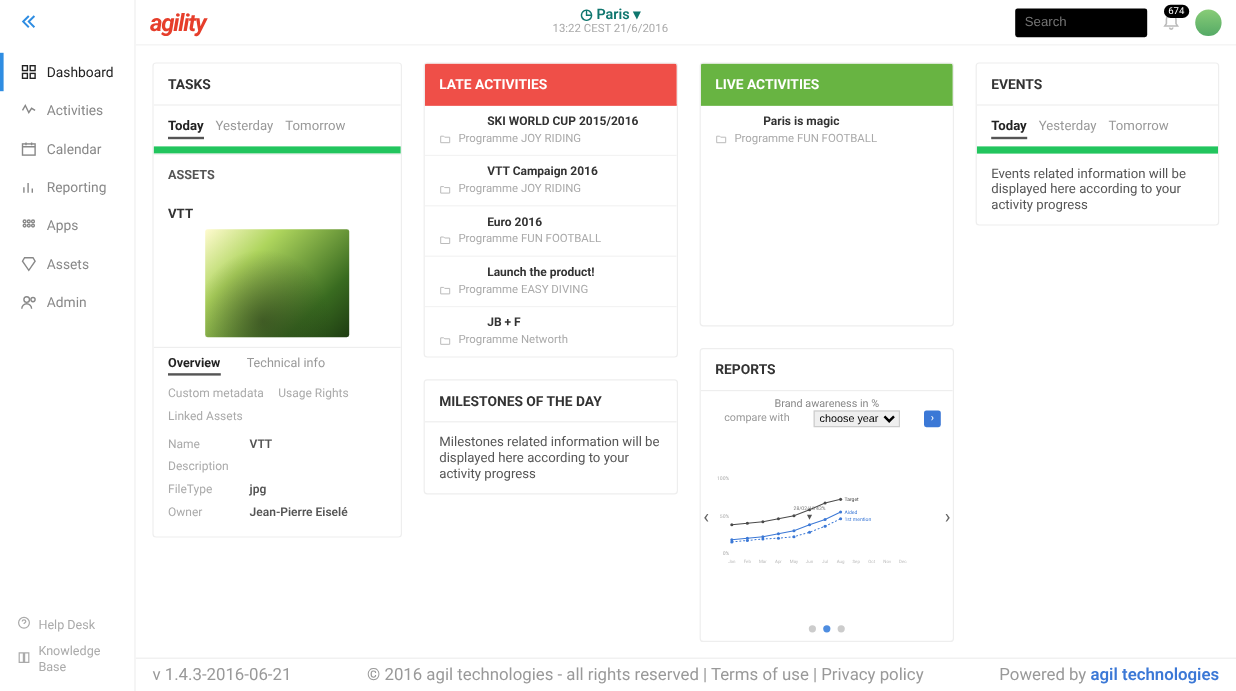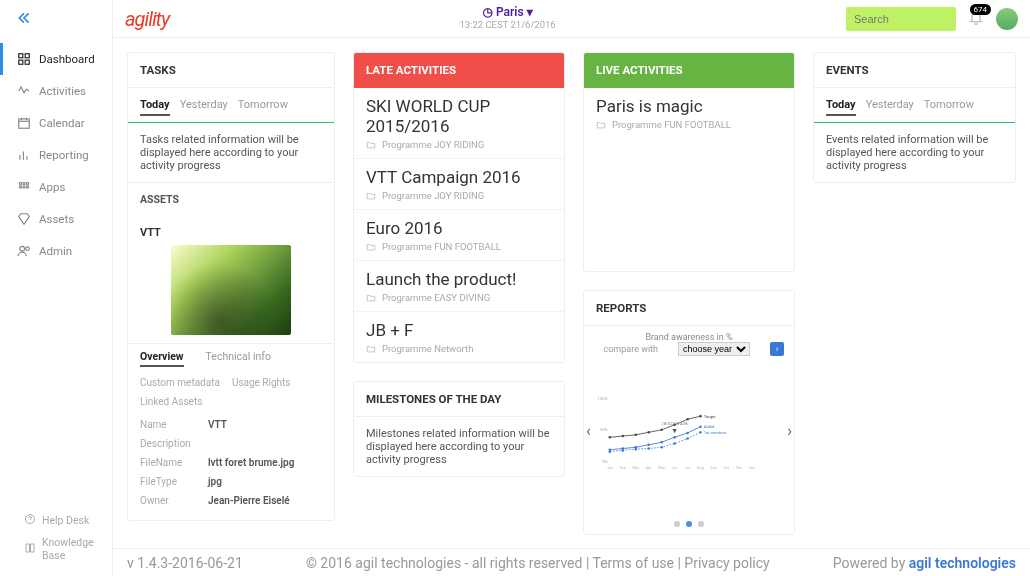--- a/index.html
+++ b/index.html
@@ -6,54 +6,54 @@
 body { font-family: -apple-system, "Segoe UI", Roboto, Arial, sans-serif; font-size: 11px; color: #333; background: #fff; width: 1030px; height: 576px; overflow: hidden; }
 .app { display: flex; height: 100%; }
 .sidebar { width: 113px; display: flex; flex-direction: column; border-right: 1px solid #eee; padding: 10px 0; }
 .sidebar-top { flex: 1; }
 .collapse-handle { padding: 0 16px 14px; color: #2f8de2; font-size: 14px; }
 .nav-item { display: flex; align-items: center; gap: 8px; padding: 9px 14px; color: #888; cursor: pointer; border-left: 3px solid transparent; }
 .nav-item.active { color: #222; border-left-color: #2f8de2; }
 .nav-item .icon { width: 14px; height: 14px; display: inline-flex; align-items: center; justify-content: center; }
 .nav-item .icon svg { width: 14px; height: 14px; }
 .nav-label { font-size: 11.5px; }
-.sidebar-footer { padding: 0 14px; color: #aaa; margin-left: 10px; }
+.sidebar-footer { padding: 0 14px; color: #aaa; }
 .sidebar-footer .fitem { display: flex; align-items: center; gap: 6px; padding: 4px 0; font-size: 10.5px; }
 .sidebar-footer .fitem svg { width: 12px; height: 12px; }
 .main { flex: 1; display: flex; flex-direction: column; overflow: hidden; }
 .topbar { display: flex; align-items: center; height: 38px; padding: 0 12px; border-bottom: 1px solid #eee; }
-.brand { font-weight: 400; font-style: italic; color: #e63e2b; font-size: 20px; letter-spacing: -1px; }
+.brand { font-weight: 700; font-style: italic; color: #e63e2b; font-size: 20px; letter-spacing: -1px; }
 .location-wrap { flex: 1; text-align: center; line-height: 1.15; }
-.loc-line { font-size: 12px; font-weight: 600; color: #4c1d95; }
+.loc-line { font-size: 12px; font-weight: 600; color: #0f766e; }
 .loc-sub { font-size: 9.5px; color: #aaa; }
-.search-wrap { display: flex; align-items: center; background: #bef264; border-radius: 2px; height: 24px; width: 110px; padding: 0 8px; }
+.search-wrap { display: flex; align-items: center; background: #000000; border-radius: 2px; height: 24px; width: 110px; padding: 0 8px; }
 .search-wrap input { border: none; background: transparent; outline: none; flex: 1; font-size: 11px; color: #666; }
 .search-wrap .sicon svg { width: 12px; height: 12px; stroke: #888; }
 .topbar-right { display: flex; align-items: center; gap: 12px; margin-left: 12px; }
 .bell { position: relative; }
 .bell svg { width: 16px; height: 16px; stroke: #bbb; }
 .bell .badge { position: absolute; top: -5px; right: -7px; background: #000000; color: #fff; border-radius: 8px; font-size: 8px; padding: 1px 4px; }
 .avatar { width: 22px; height: 22px; border-radius: 50%; background: linear-gradient(#8c7,#5a6); display: inline-block; }
 .content { flex: 1; display: flex; gap: 18px; padding: 14px 14px 0 14px; overflow: auto; background: #fff; }
 .col { display: flex; flex-direction: column; gap: 18px; }
 .col-a { width: 208px; }
 .col-b { width: 212px; }
 .col-c { width: 212px; }
 .col-d { flex:1; min-width: 180px; }
 .card { border: 1px solid #eee; border-radius: 3px; background: #fff; overflow: hidden; }
 .card-head { padding: 10px 12px; font-weight: 700; font-size: 11.5px; color: #333; border-bottom: 1px solid #eee; }
 .card-head.red { background: #ef4f48; color: #fff; border-bottom-color: #ef4f48; }
 .card-head.green { background: #68b442; color: #fff; border-bottom-color: #68b442; }
 .card-body { padding: 10px 12px; color: #555; font-size: 11px; }
-.tabrow { display: flex; gap: 10px; padding: 10px 12px 6px; border-bottom: 1px solid #22c55e; }
+.tabrow { display: flex; gap: 10px; padding: 10px 12px 6px; border-bottom: 6px solid #22c55e; }
 .tabrow span { color: #999; font-size: 11px; padding-bottom: 3px; cursor: pointer; }
 .tabrow span.active { color: #222; font-weight: 700; border-bottom: 2px solid #555; }
 .act-item { padding: 8px 12px; border-bottom: 1px solid #f3f3f3; }
 .act-item:last-child { border-bottom: none; }
-.act-title { font-weight: 400; font-size: 17px; color: #333; }
+.act-title { font-weight: 700; font-size: 10px; color: #333; margin-left: 40px; }
 .act-sub { display: flex; align-items: center; gap: 6px; color: #aaa; font-size: 9.5px; margin-top: 3px; }
 .folder-icon { width: 10px; height: 10px; }
 .assets-subhead { padding: 10px 12px; font-weight: 700; color: #555; font-size: 10.5px; border-top: 1px solid #eee; }
 .asset-title { font-weight:700; font-size:11px; padding: 10px 12px 6px; }
 .asset-img { width: 120px; height: 90px; margin: 0 auto 8px; border-radius: 2px; background: linear-gradient(135deg,#fffbcf 0%,#aed55d 30%,#396b20 75%,#1e3c12 100%); position: relative; }
 .asset-img::after { content:""; position:absolute; inset:0; background: radial-gradient(ellipse at 40% 85%, rgba(30,40,20,.5), transparent 55%); }
 .asset-tabs { display:flex; gap:22px; padding: 6px 12px 6px; border-top:1px solid #eee; }
 .asset-tabs span { font-size:10.5px; color:#999; padding-bottom:2px; cursor:pointer; }
 .asset-tabs span.active { color:#222; font-weight:700; border-bottom:2px solid #555; }
 .asset-meta-line { display:flex; gap:12px; padding: 4px 12px; color:#aaa; font-size:10px; }
@@ -214,21 +214,20 @@
     <div class="content">
 
       <div class="col col-a">
         <div class="card">
           <div class="card-head">TASKS</div>
           <div class="tabrow" id="tasks-tabs">
               <span class="active">Today</span>
               <span>Yesterday</span>
               <span>Tomorrow</span>
             </div>
-          <div class="card-body">Tasks related information will be displayed here according to your activity progress</div>
           <div class="assets-subhead">ASSETS</div>
           <div class="asset-title">VTT</div>
           <div class="asset-img"></div>
           <div class="asset-tabs" id="asset-tabs">
               <span class="active">Overview</span>
               <span>Technical info</span>
             </div>
           <div class="asset-meta-line">
             <span>Custom metadata</span>
             <span>Usage Rights</span>
@@ -237,24 +236,20 @@
             <span>Linked Assets</span>
           </div>
           <div class="kv-table" id="asset-kv">
               <div class="kv">
                 <span class="k">Name</span>
                 <span class="v">VTT</span>
               </div>
               <div class="kv">
                 <span class="k">Description</span>
                 <span class="v"></span>
-              </div>
-              <div class="kv">
-                <span class="k">FileName</span>
-                <span class="v">lvtt foret brume.jpg</span>
               </div>
               <div class="kv">
                 <span class="k">FileType</span>
                 <span class="v">jpg</span>
               </div>
               <div class="kv">
                 <span class="k">Owner</span>
                 <span class="v">Jean-Pierre Eiselé</span>
               </div>
             </div>

